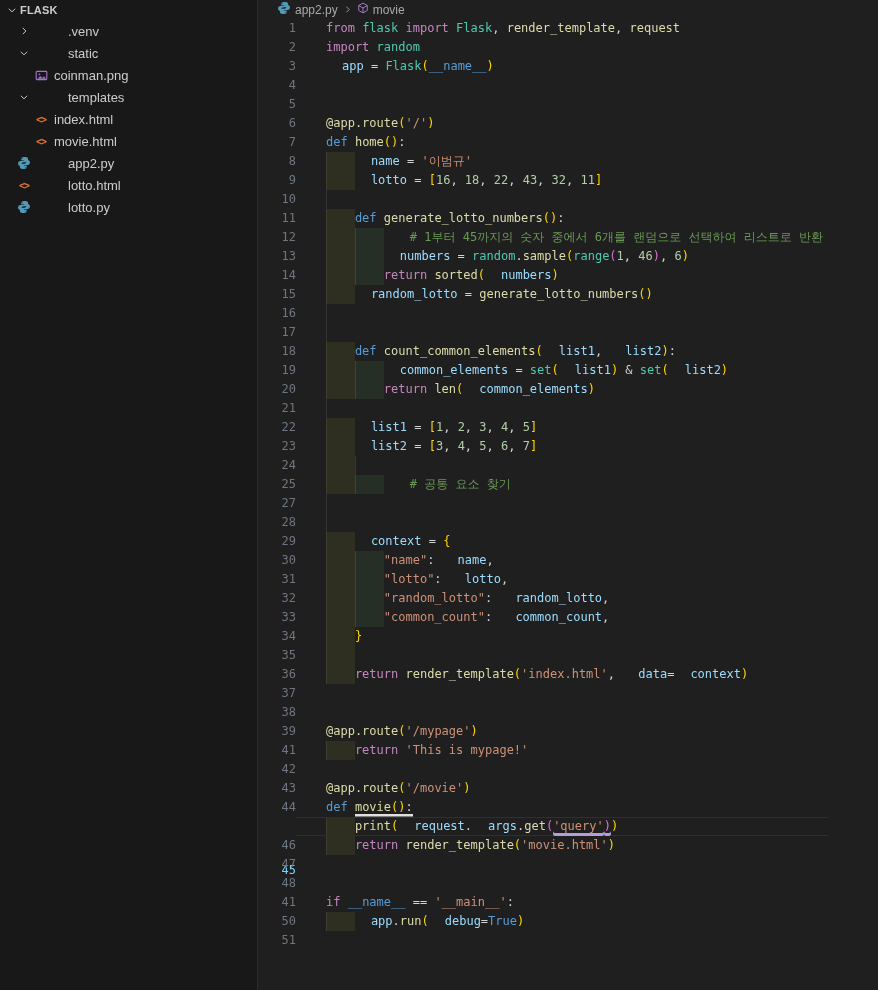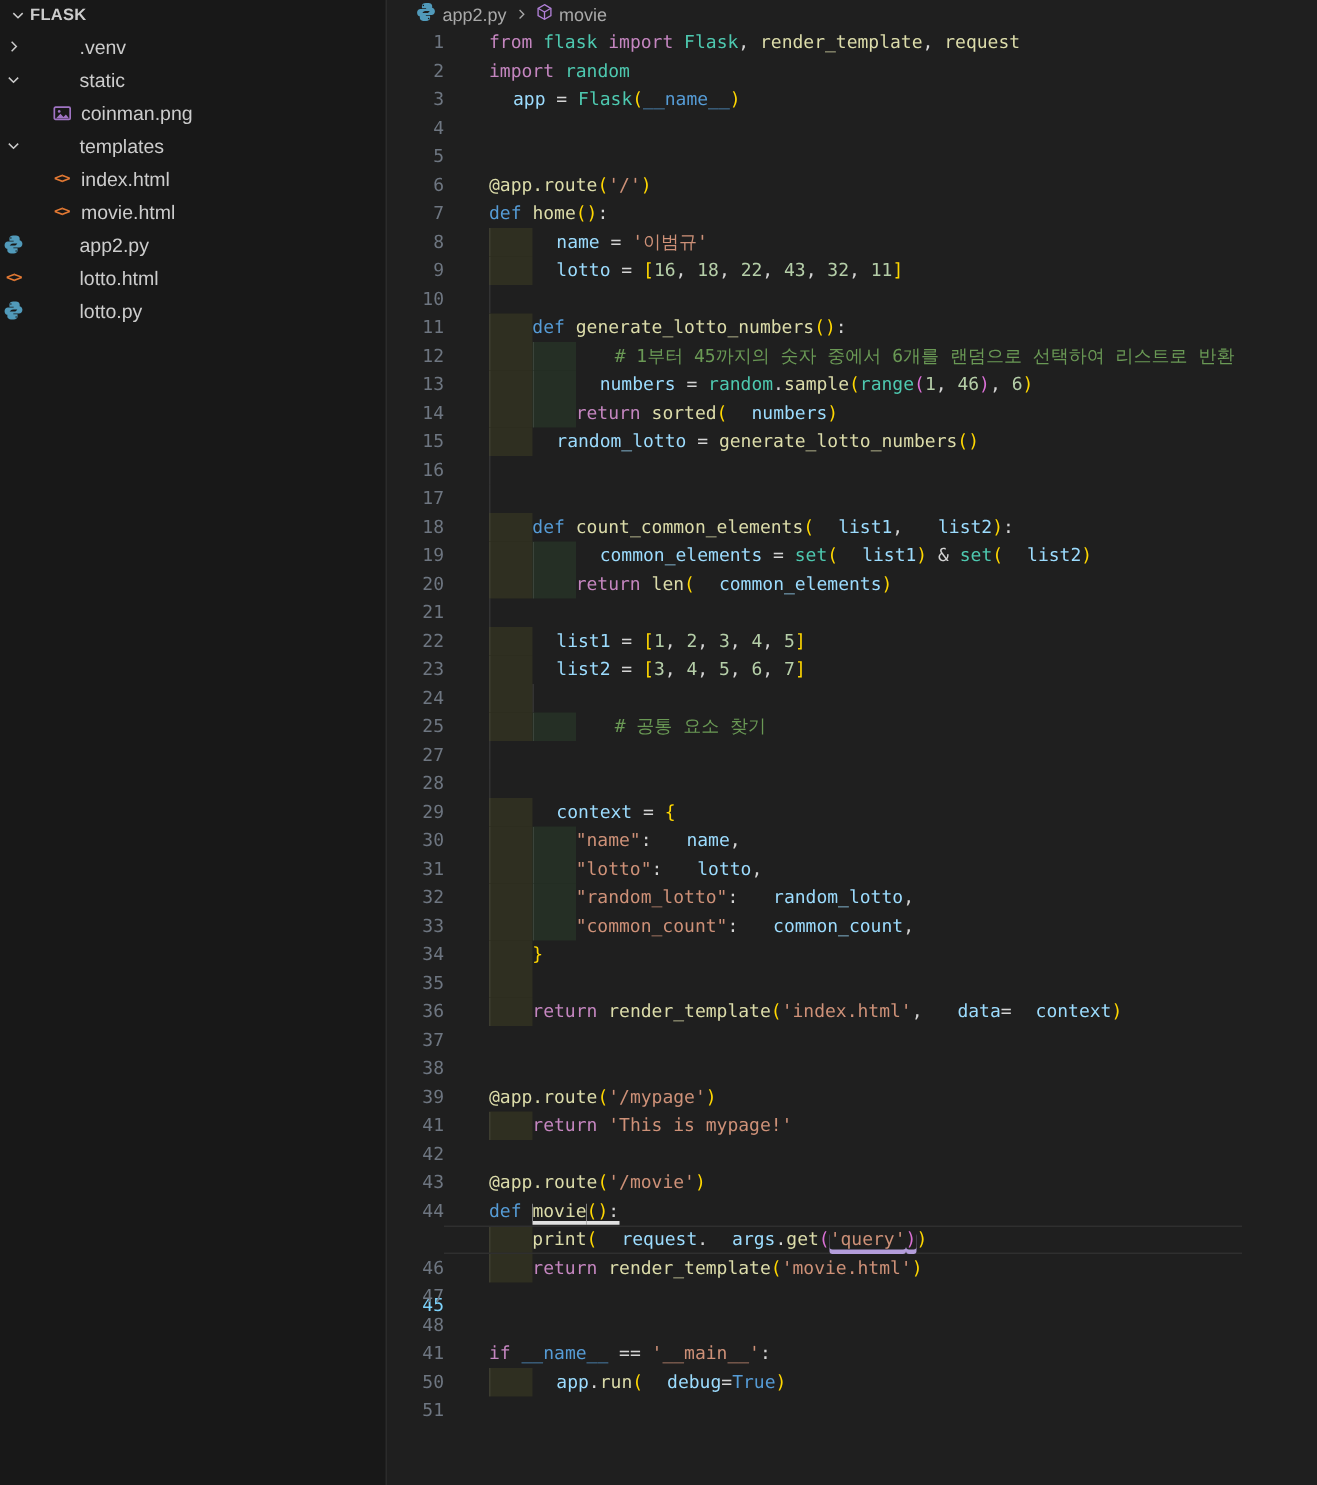--- a/index.html
+++ b/index.html
@@ -18,21 +18,21 @@
     height:20px; display:flex; align-items:center; padding-left:4px;
     font-size:11px; font-weight:bold; color:#cccccc; letter-spacing:.2px;
     cursor:pointer;
   }
   .section-header .twisty { width:16px; display:flex; justify-content:center; }
   .tree-item {
     height:22px; display:flex; align-items:center; gap:5px;
     font-size:13px; color:#cccccc; cursor:pointer; white-space:nowrap;
   }
   .tree-item .ico { width:16px; display:flex; justify-content:center; align-items:center; flex:0 0 16px; }
-  .lvl1 { padding-left:1px;gap:36px; }
+  .lvl1 { padding-left:16px;gap:36px; }
   .lvl2 { padding-left:33px; }
   .html-glyph { font-family:"DejaVu Sans Mono", monospace; font-size:10px; font-weight:bold; color:#e37933; letter-spacing:-1px; }
 
   
   #editor { flex:1; height:100%; background:#1f1f1f; position:relative; overflow:hidden; }
 
   #breadcrumb {
     height:19px; display:flex; align-items:center; gap:5px;
     padding-left:19px; font-size:12px; color:#a9a9a9;
   }

